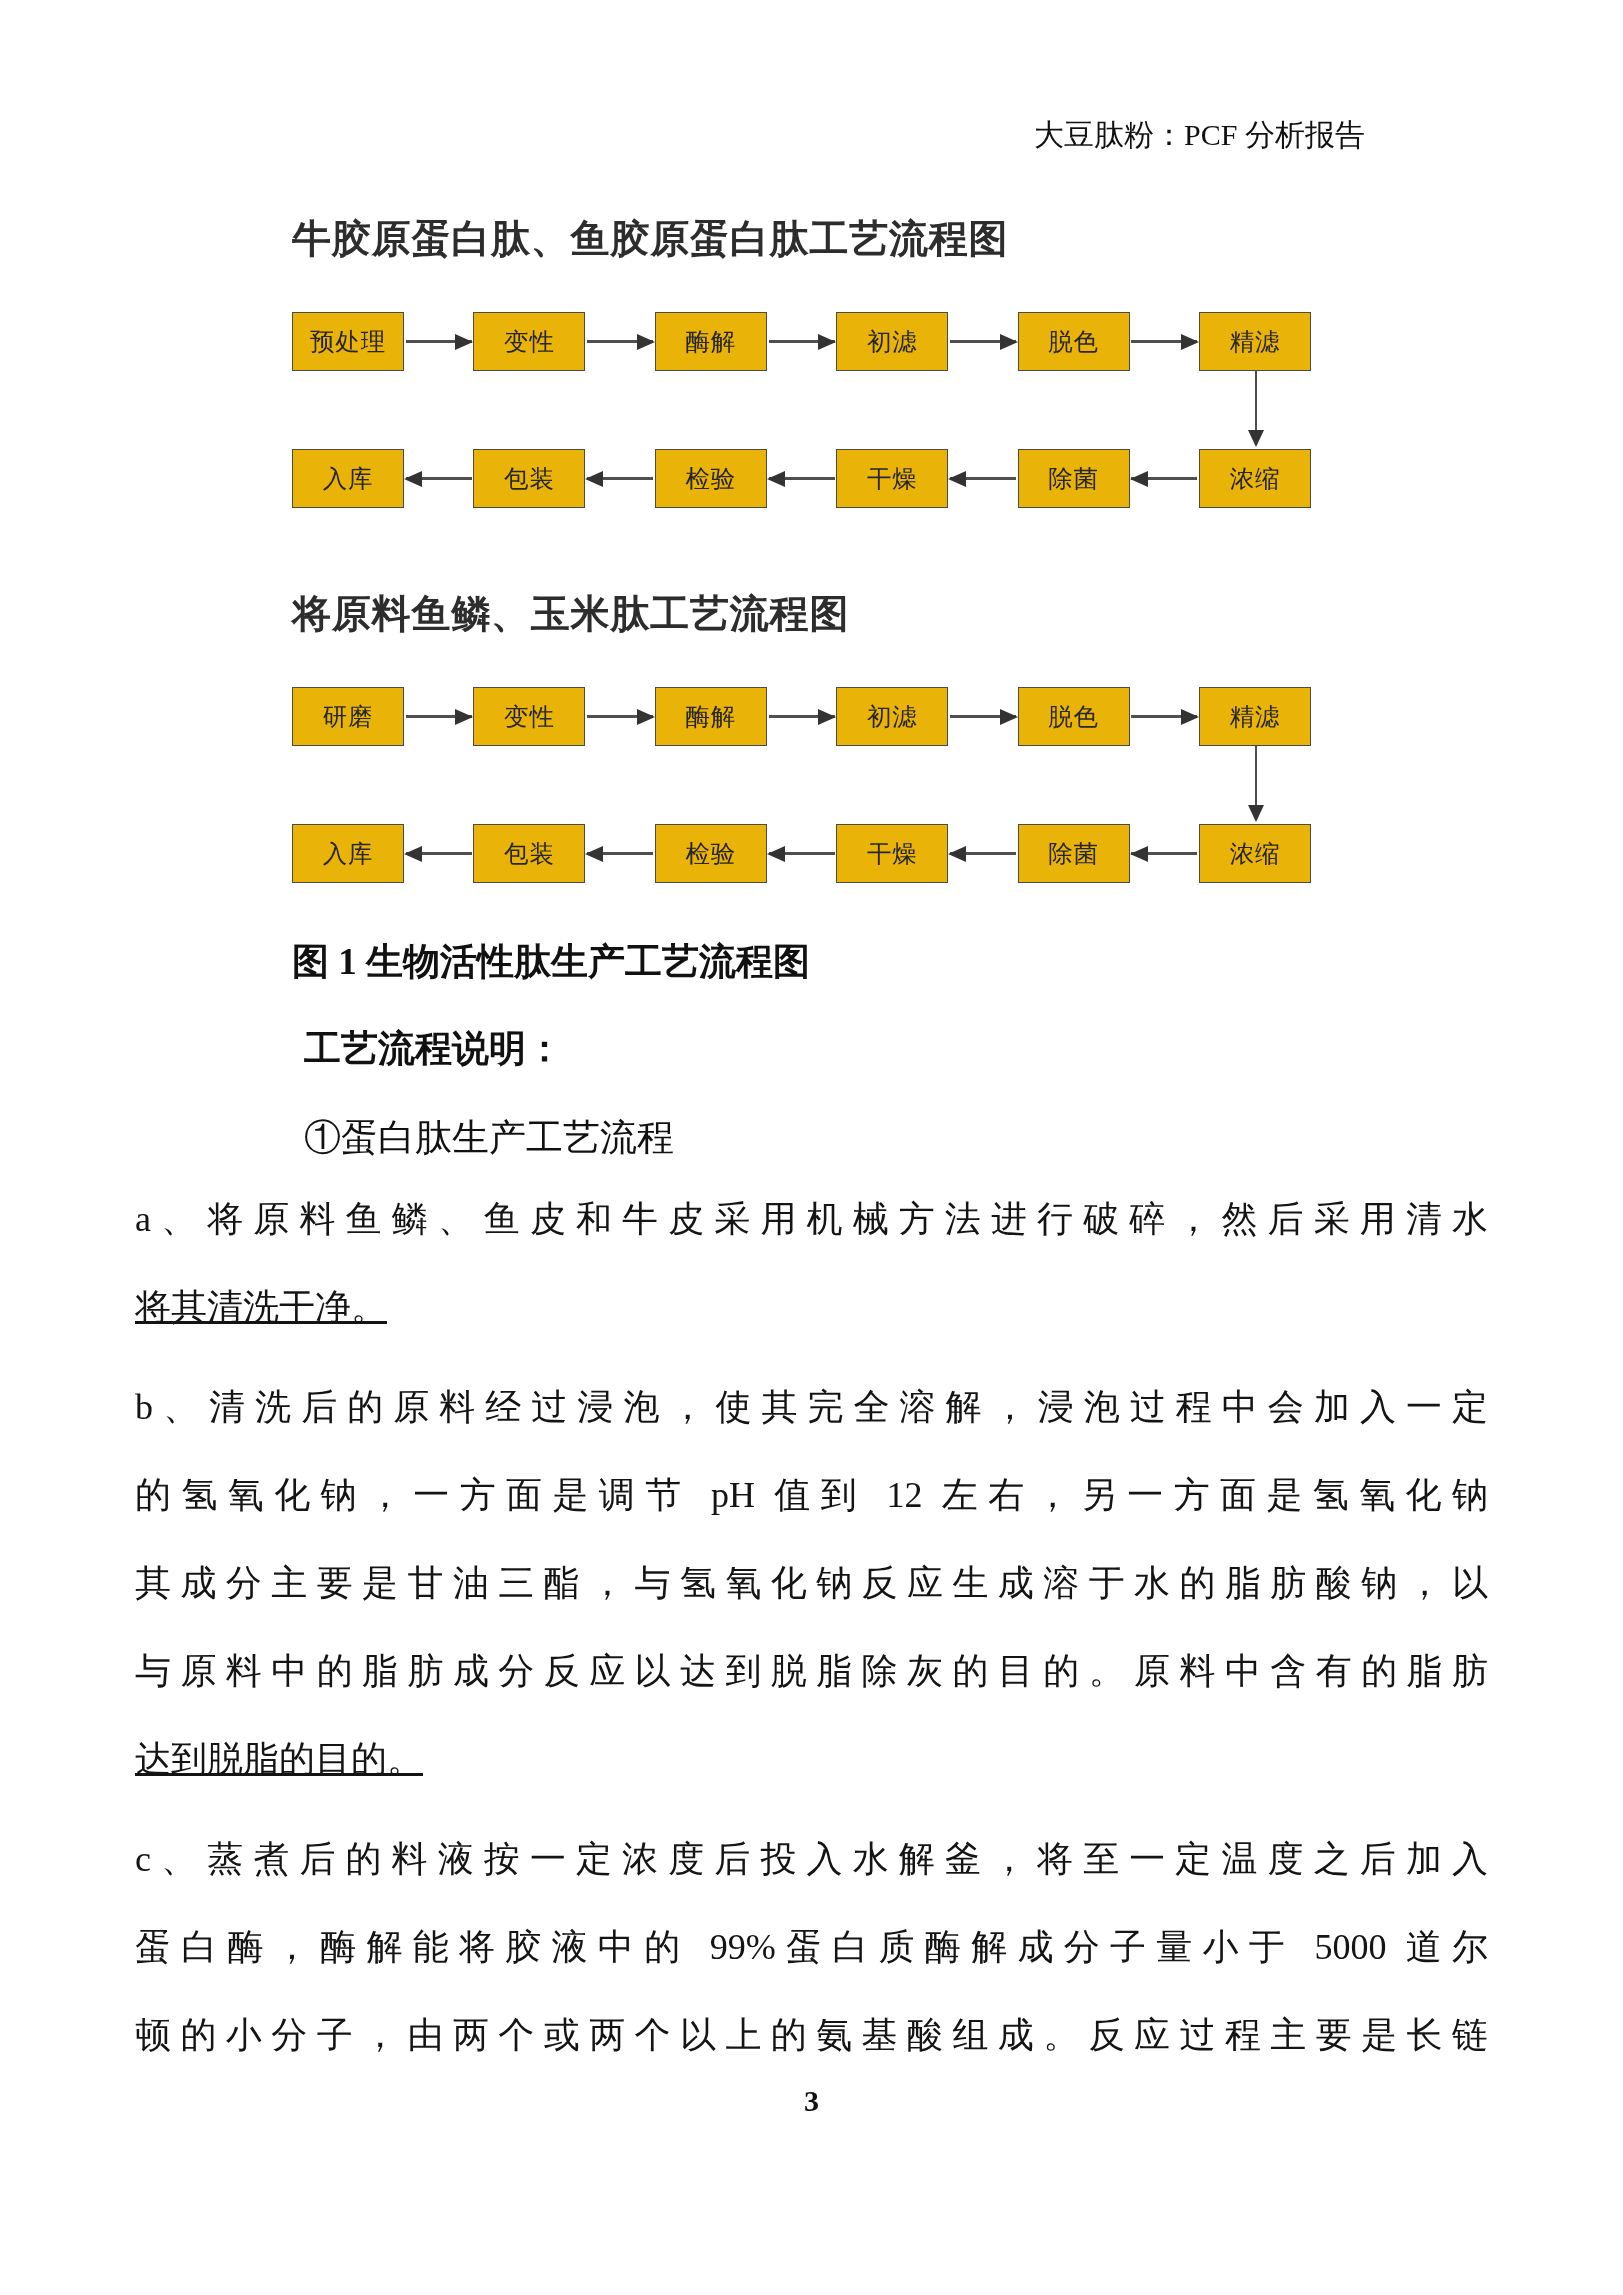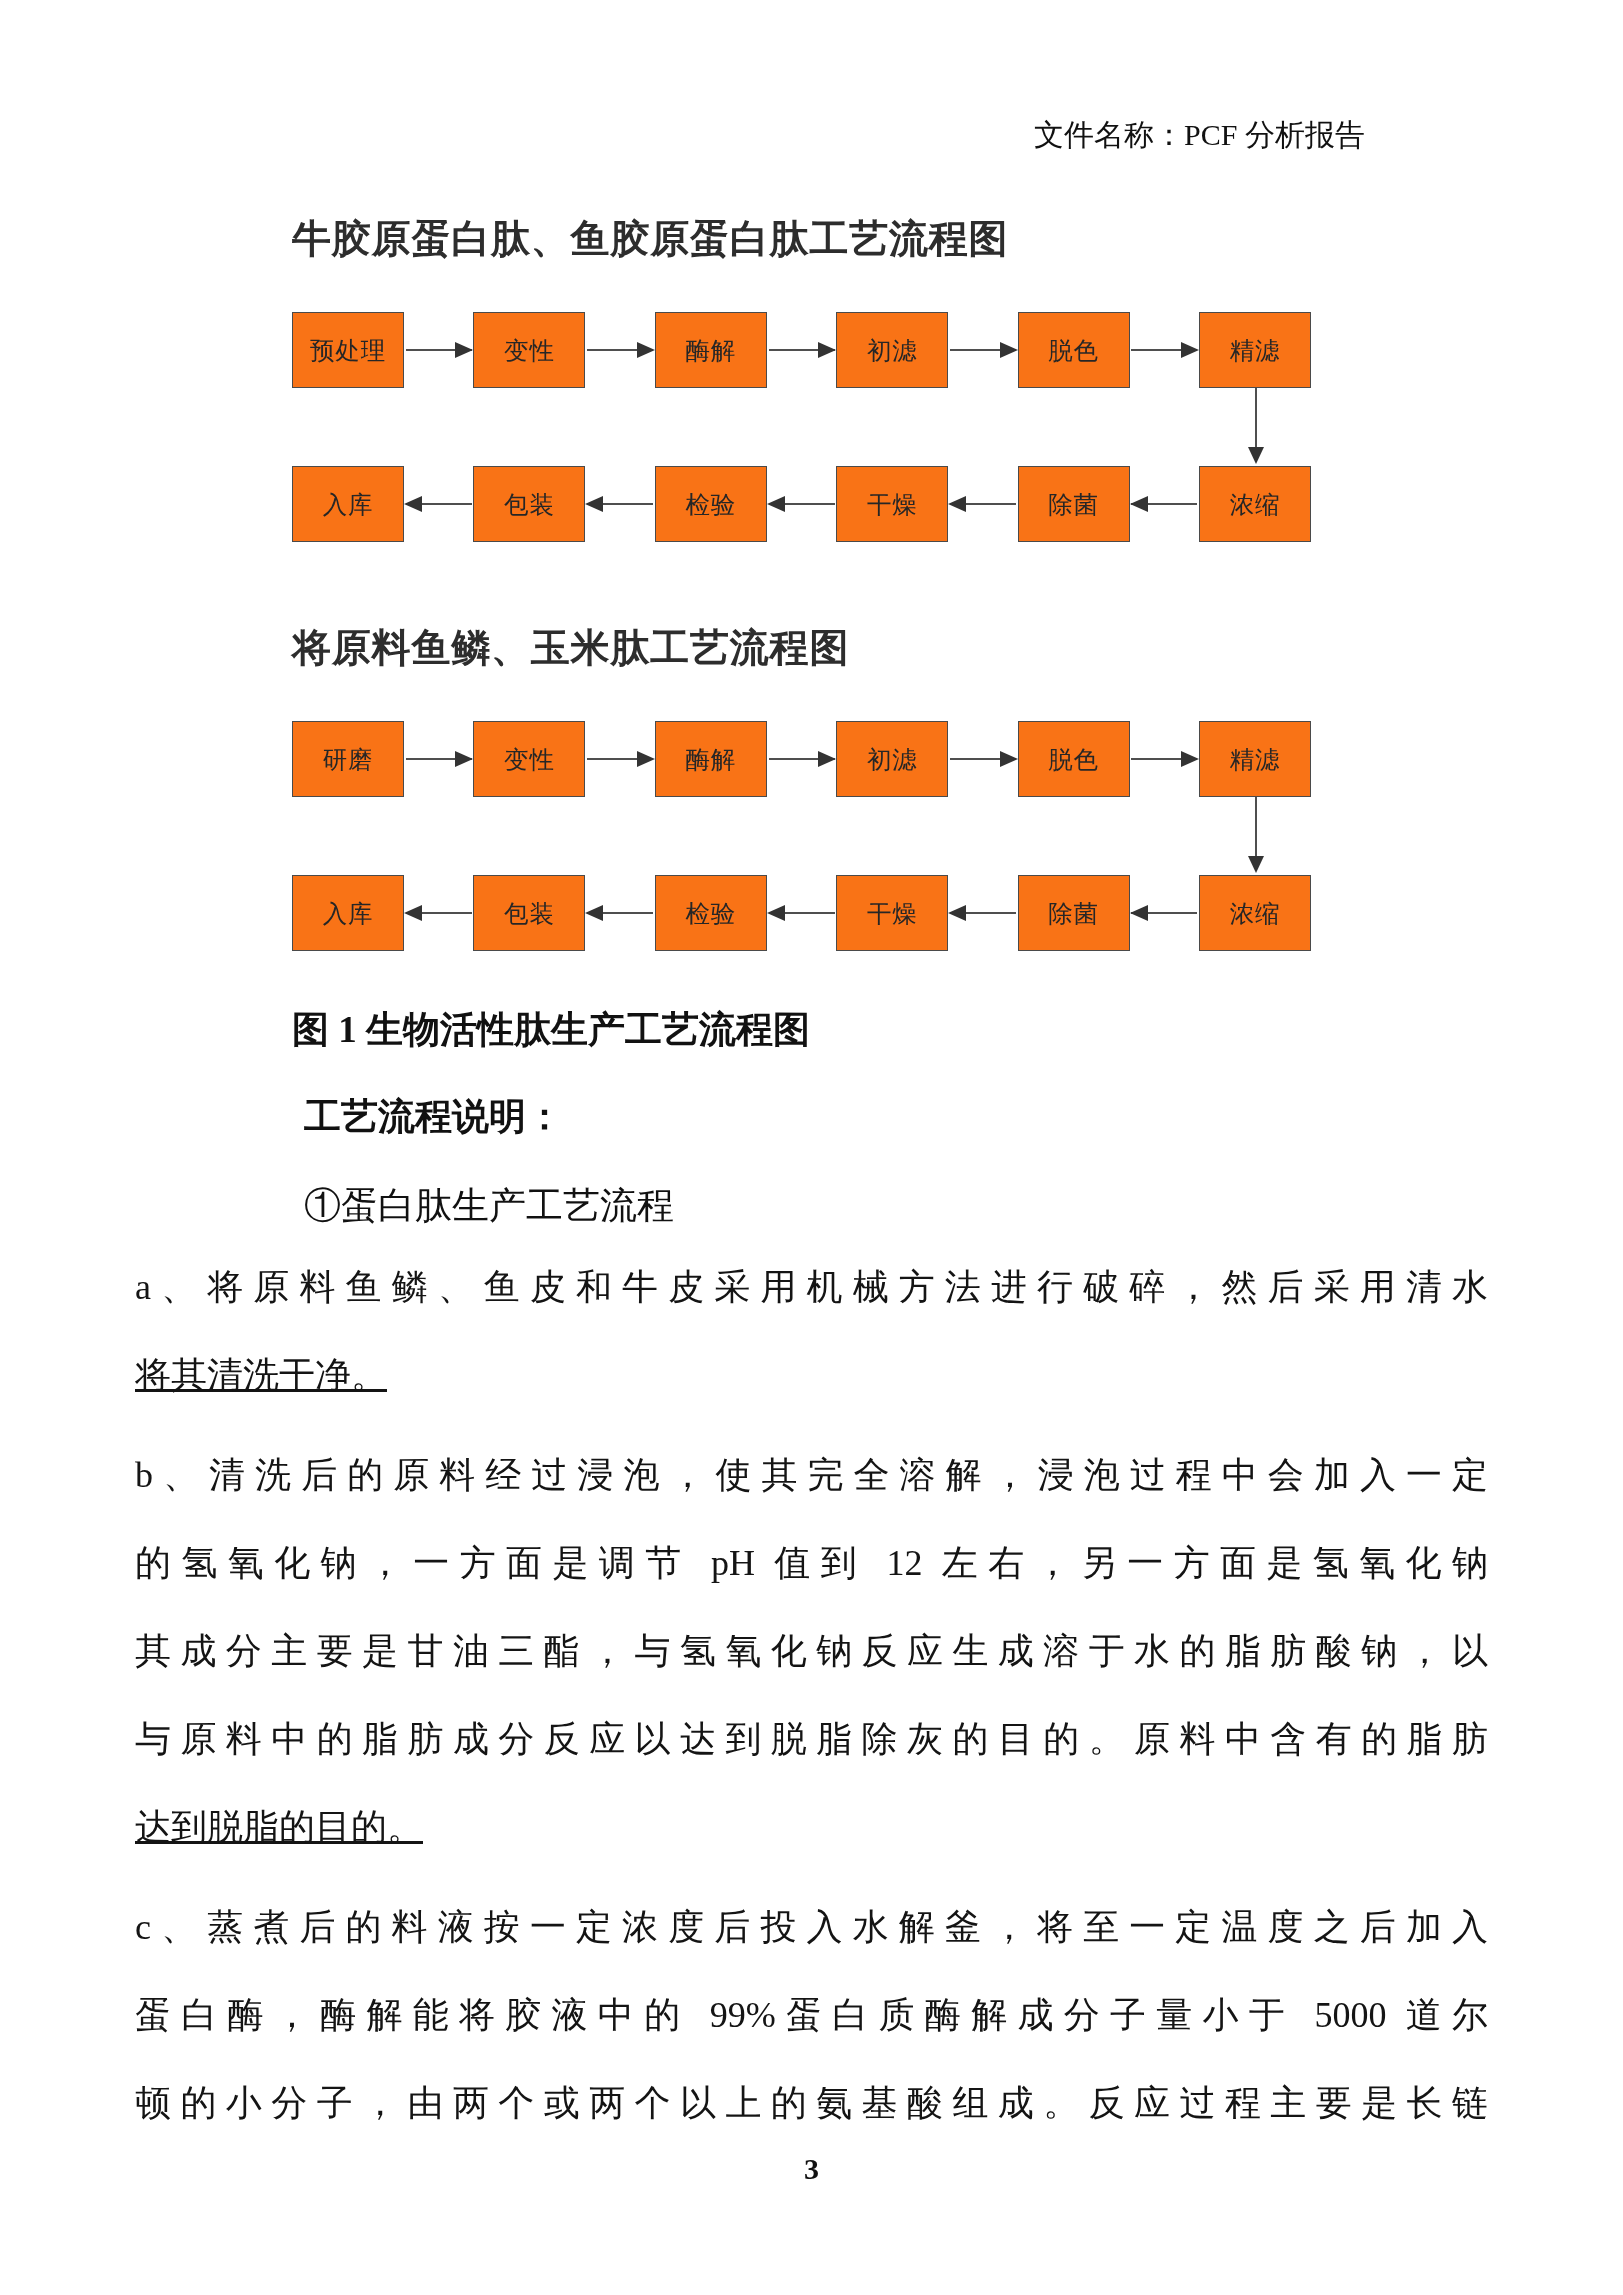--- a/index.html
+++ b/index.html
@@ -26,23 +26,23 @@
     font-size:39px;
     color:#2d2d2d;
     letter-spacing:0.8px;
   }
   .chart-1 .chart-title { margin-top:56px; }
   .chart-2 { margin-top:79px; }
   .flow { margin-top:46px; }
   .flow-row { display:flex; align-items:center; width:1019px; }
   .fbox {
     flex:0 0 112px;
-    height:76px;
+    height:59px;
     border:1.7px solid #4a4a4a;
-    background:#f97316;
+    background:#eab308;
     display:flex; align-items:center; justify-content:center;
     font-family:Liberation Mono, monospace;
     font-size:24.5px;
     color:#262626;
     letter-spacing:0.8px;
     white-space:nowrap;
   }
   .arr-r, .arr-l { flex:1 1 auto; height:2.5px; background:#4f4f4f; position:relative; margin:0 1.7px; }
   .arr-r::after {
     content:""; position:absolute; right:-1.7px; top:50%; transform:translateY(-50%);
@@ -82,21 +82,21 @@
   }
   .line.short { text-align:left; text-align-last:left;text-decoration:underline; }
   .page-footer { text-align:center; margin-top:5px; font-size:30px; font-weight:bold; color:#111; }
 </style>
 </head>
 <body>
 
 <div class="page">
 
   <div class="doc-header">
-    <span>文件名称：PCF 分析报告</span>
+    <span>大豆肽粉：PCF 分析报告</span>
   </div>
 
   <div class="figure-area">
 
     <div class="chart-1">
       <div class="chart-title">牛胶原蛋白肽、鱼胶原蛋白肽工艺流程图</div>
       <div class="flow">
         <div class="flow-row">
           <div class="fbox">预处理</div>
           <div class="arr-r"></div>

